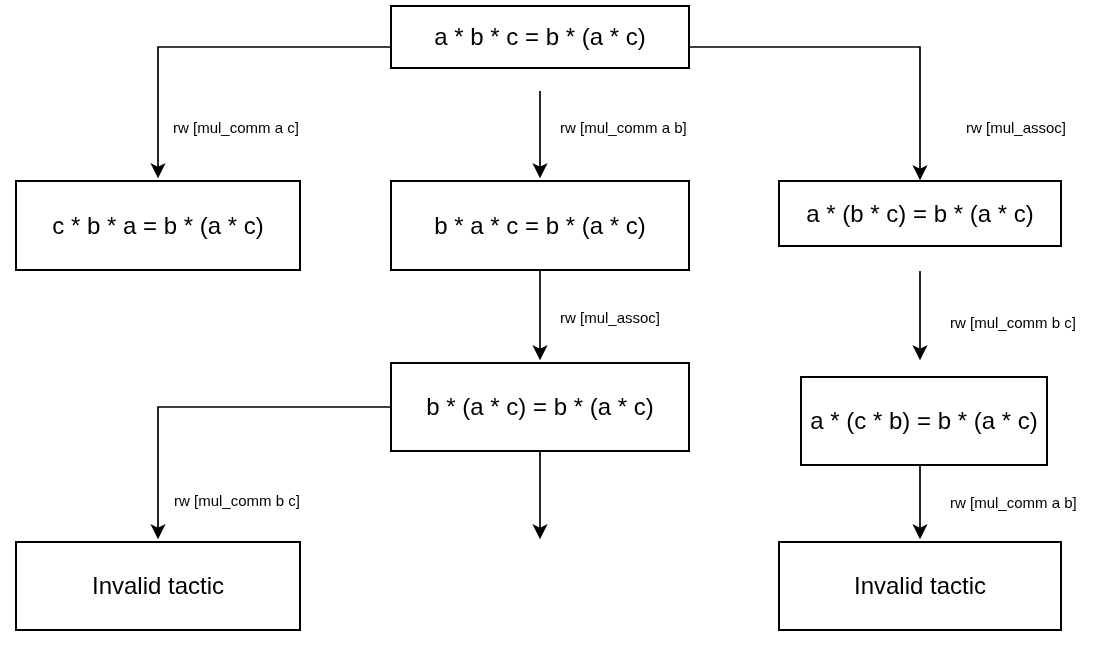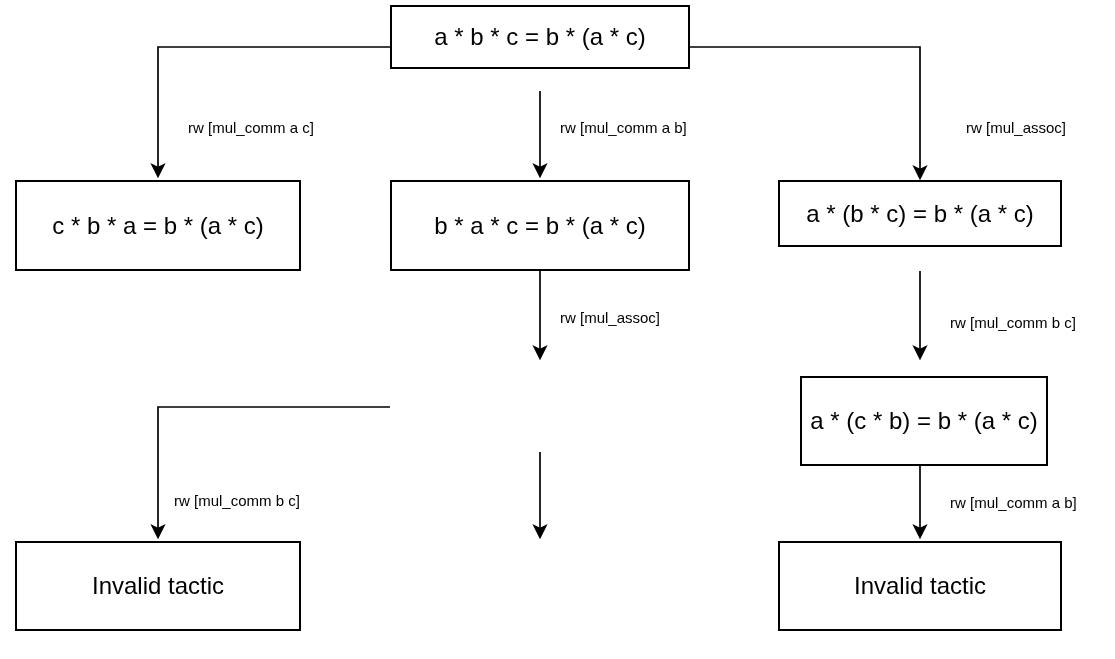--- a/index.html
+++ b/index.html
@@ -69,29 +69,30 @@
   </svg>
 
   <div class="node" style="left:390px; top:5px;  width:300px; height:64px;">a * b * c = b * (a * c)</div>
 
   <div class="node" style="left:15px;  top:180px; width:286px; height:91px;">c * b * a = b * (a * c)</div>
 
   <div class="node" style="left:390px; top:180px; width:300px; height:91px;">b * a * c = b * (a * c)</div>
 
   <div class="node" style="left:778px; top:180px; width:284px; height:67px;">a * (b * c) = b * (a * c)</div>
 
+  <div class="node" style="left:390px; top:362px; width:300px; height:90px;">b * (a * c) = b * (a * c)</div>
 
   <div class="node" style="left:778px; top:376px; width:248px; height:90px;margin-left:22px;">a * (c * b) = b * (a * c)</div>
 
   <div class="node" style="left:15px;  top:541px; width:286px; height:90px;">Invalid tactic</div>
 
 
   <div class="node" style="left:778px; top:541px; width:284px; height:90px;">Invalid tactic</div>
 
-  <div class="edge-label" style="left:188px; top:119px;">rw [mul_comm a c]</div>
+  <div class="edge-label" style="left:173px; top:119px;">rw [mul_comm a c]</div>
 
   <div class="edge-label" style="left:560px; top:119px;">rw [mul_comm a b]</div>
 
   <div class="edge-label" style="left:966px; top:119px;">rw [mul_assoc]</div>
 
   <div class="edge-label" style="left:560px; top:309px;">rw [mul_assoc]</div>
 
   <div class="edge-label" style="left:950px; top:314px;">rw [mul_comm b c]</div>
 
   <div class="edge-label" style="left:174px; top:492px;">rw [mul_comm b c]</div>

